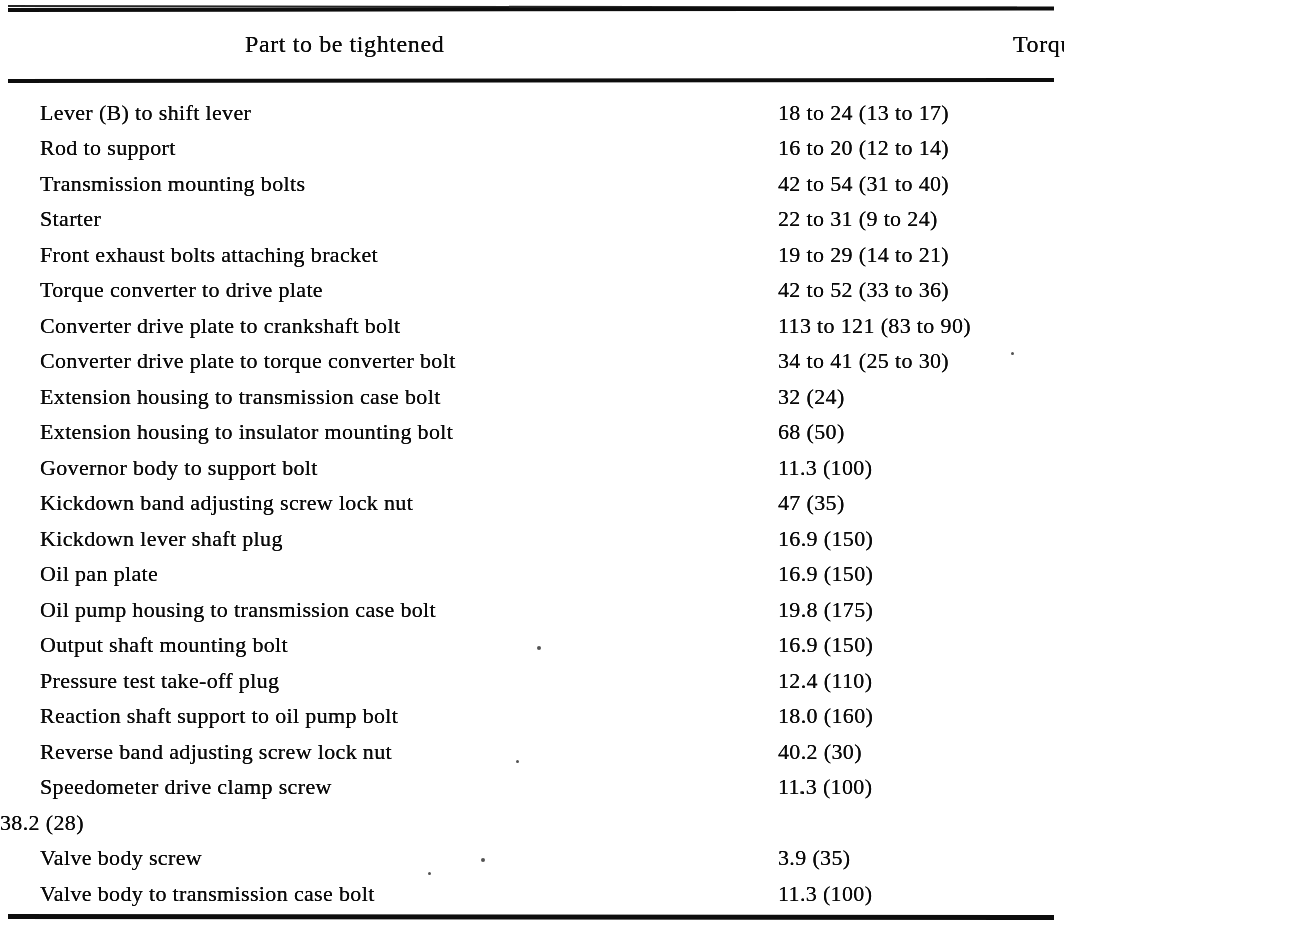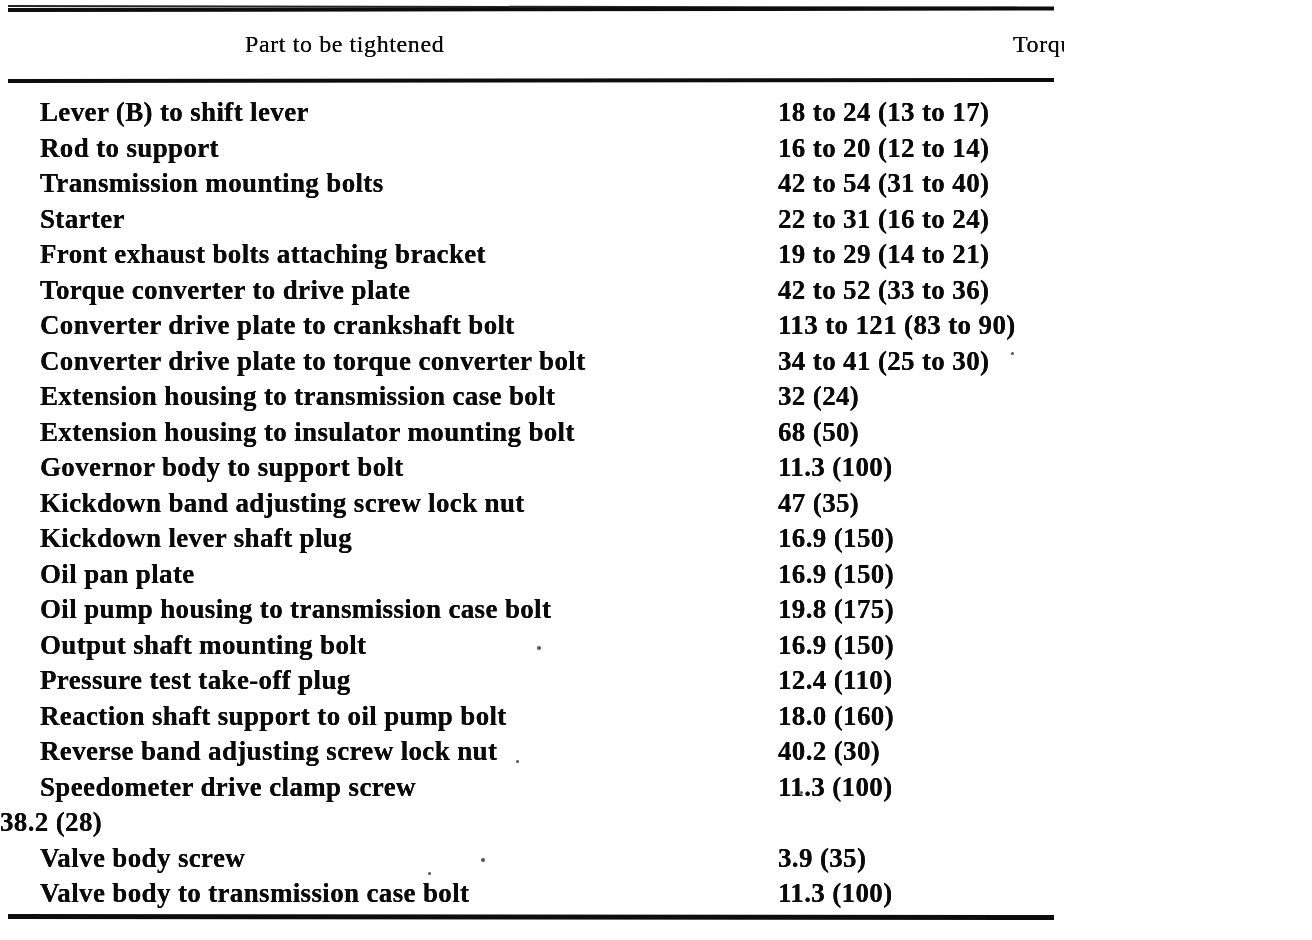--- a/index.html
+++ b/index.html
@@ -55,25 +55,24 @@
     font-weight: bold;
   }
 
   
   .rows { position: absolute; top: 95px; left: 0; width: 100%; }
   .row {
     display: grid;
     grid-template-columns: 778px 1fr;
     height: 35.5px;
     align-items: center;
-    font-size: 27px;
+    font-size: 22px;
     letter-spacing: 0.35px;
     white-space: nowrap;
     text-shadow: 0 0 0.45px #000;
-    font-weight: bold;
   }
   .cell-part { padding-left: 40px; }
   .cell-torque { }
 
   
   .speck {
     position: absolute;
     width: 4px;
     height: 4px;
     border-radius: 50%;
@@ -104,21 +103,21 @@
     <div class="row">
         <span class="cell-part">Rod to support</span>
         <span class="cell-torque">16 to 20 (12 to 14)</span>
       </div>
     <div class="row">
         <span class="cell-part">Transmission mounting bolts</span>
         <span class="cell-torque">42 to 54 (31 to 40)</span>
       </div>
     <div class="row">
         <span class="cell-part">Starter</span>
-        <span class="cell-torque">22 to 31 (16 to 24)</span>
+        <span class="cell-torque">22 to 31 (9 to 24)</span>
       </div>
     <div class="row">
         <span class="cell-part">Front exhaust bolts attaching bracket</span>
         <span class="cell-torque">19 to 29 (14 to 21)</span>
       </div>
     <div class="row">
         <span class="cell-part">Torque converter to drive plate</span>
         <span class="cell-torque">42 to 52 (33 to 36)</span>
       </div>
     <div class="row">

